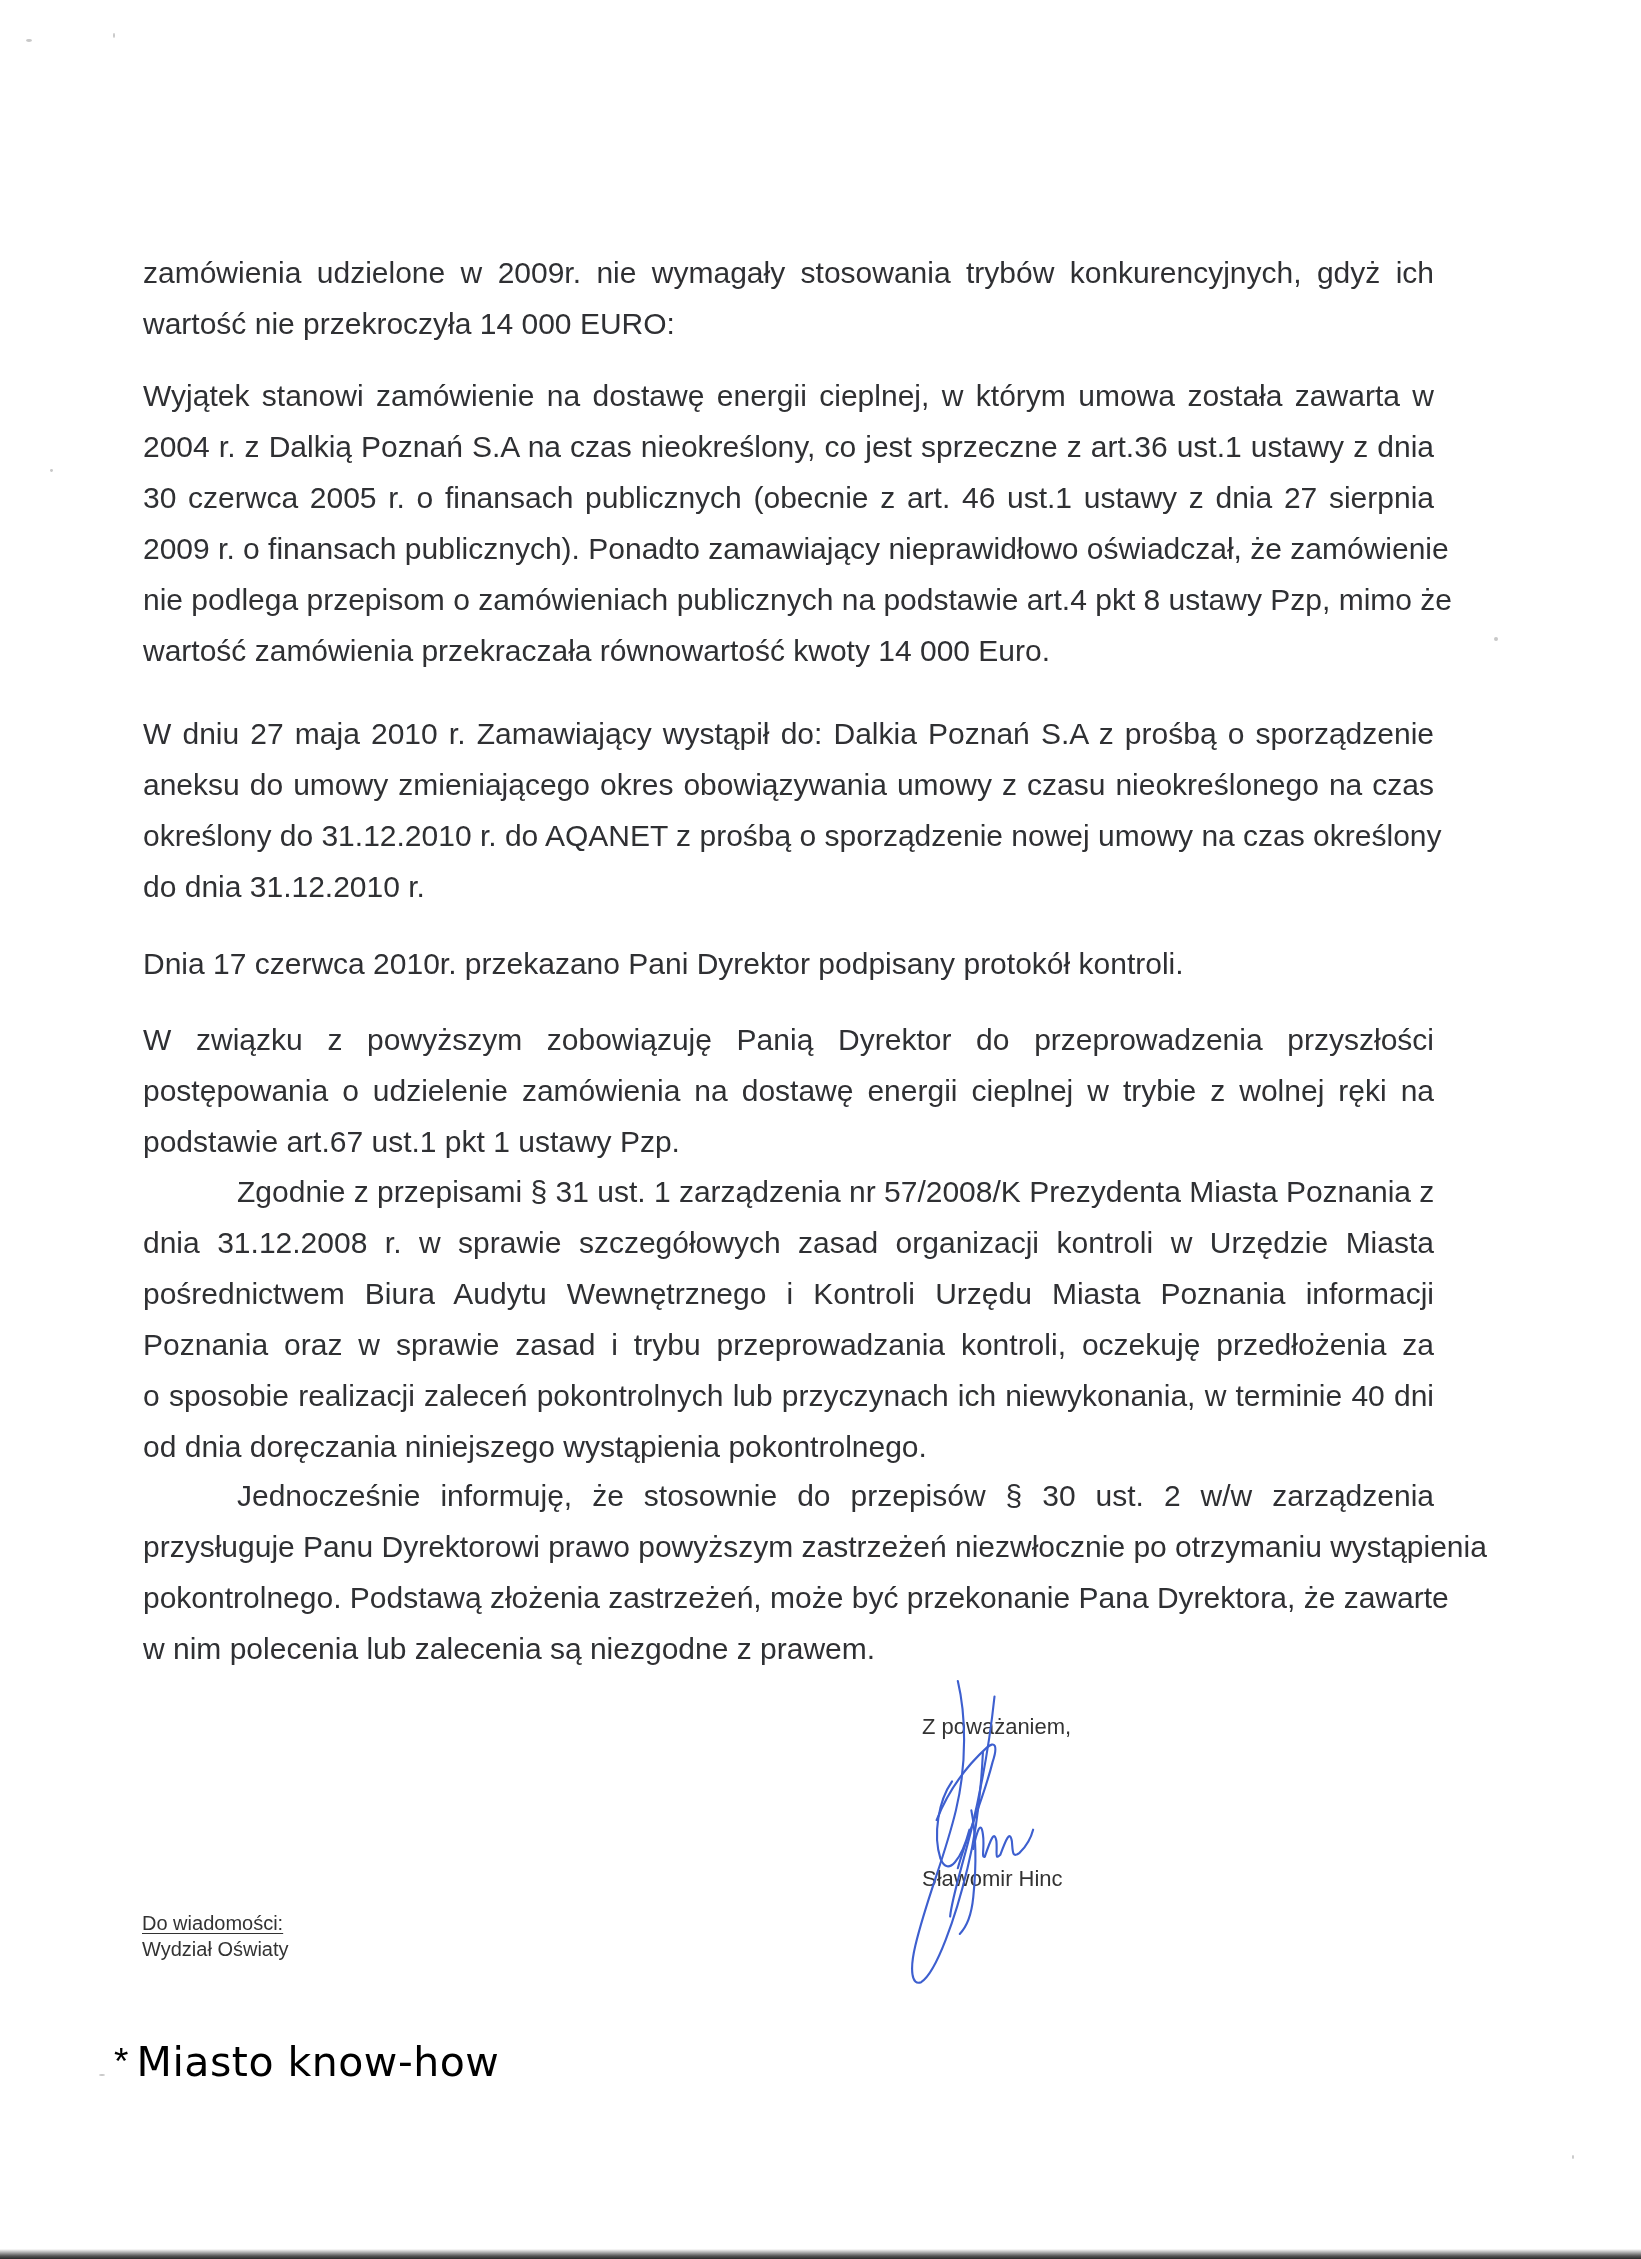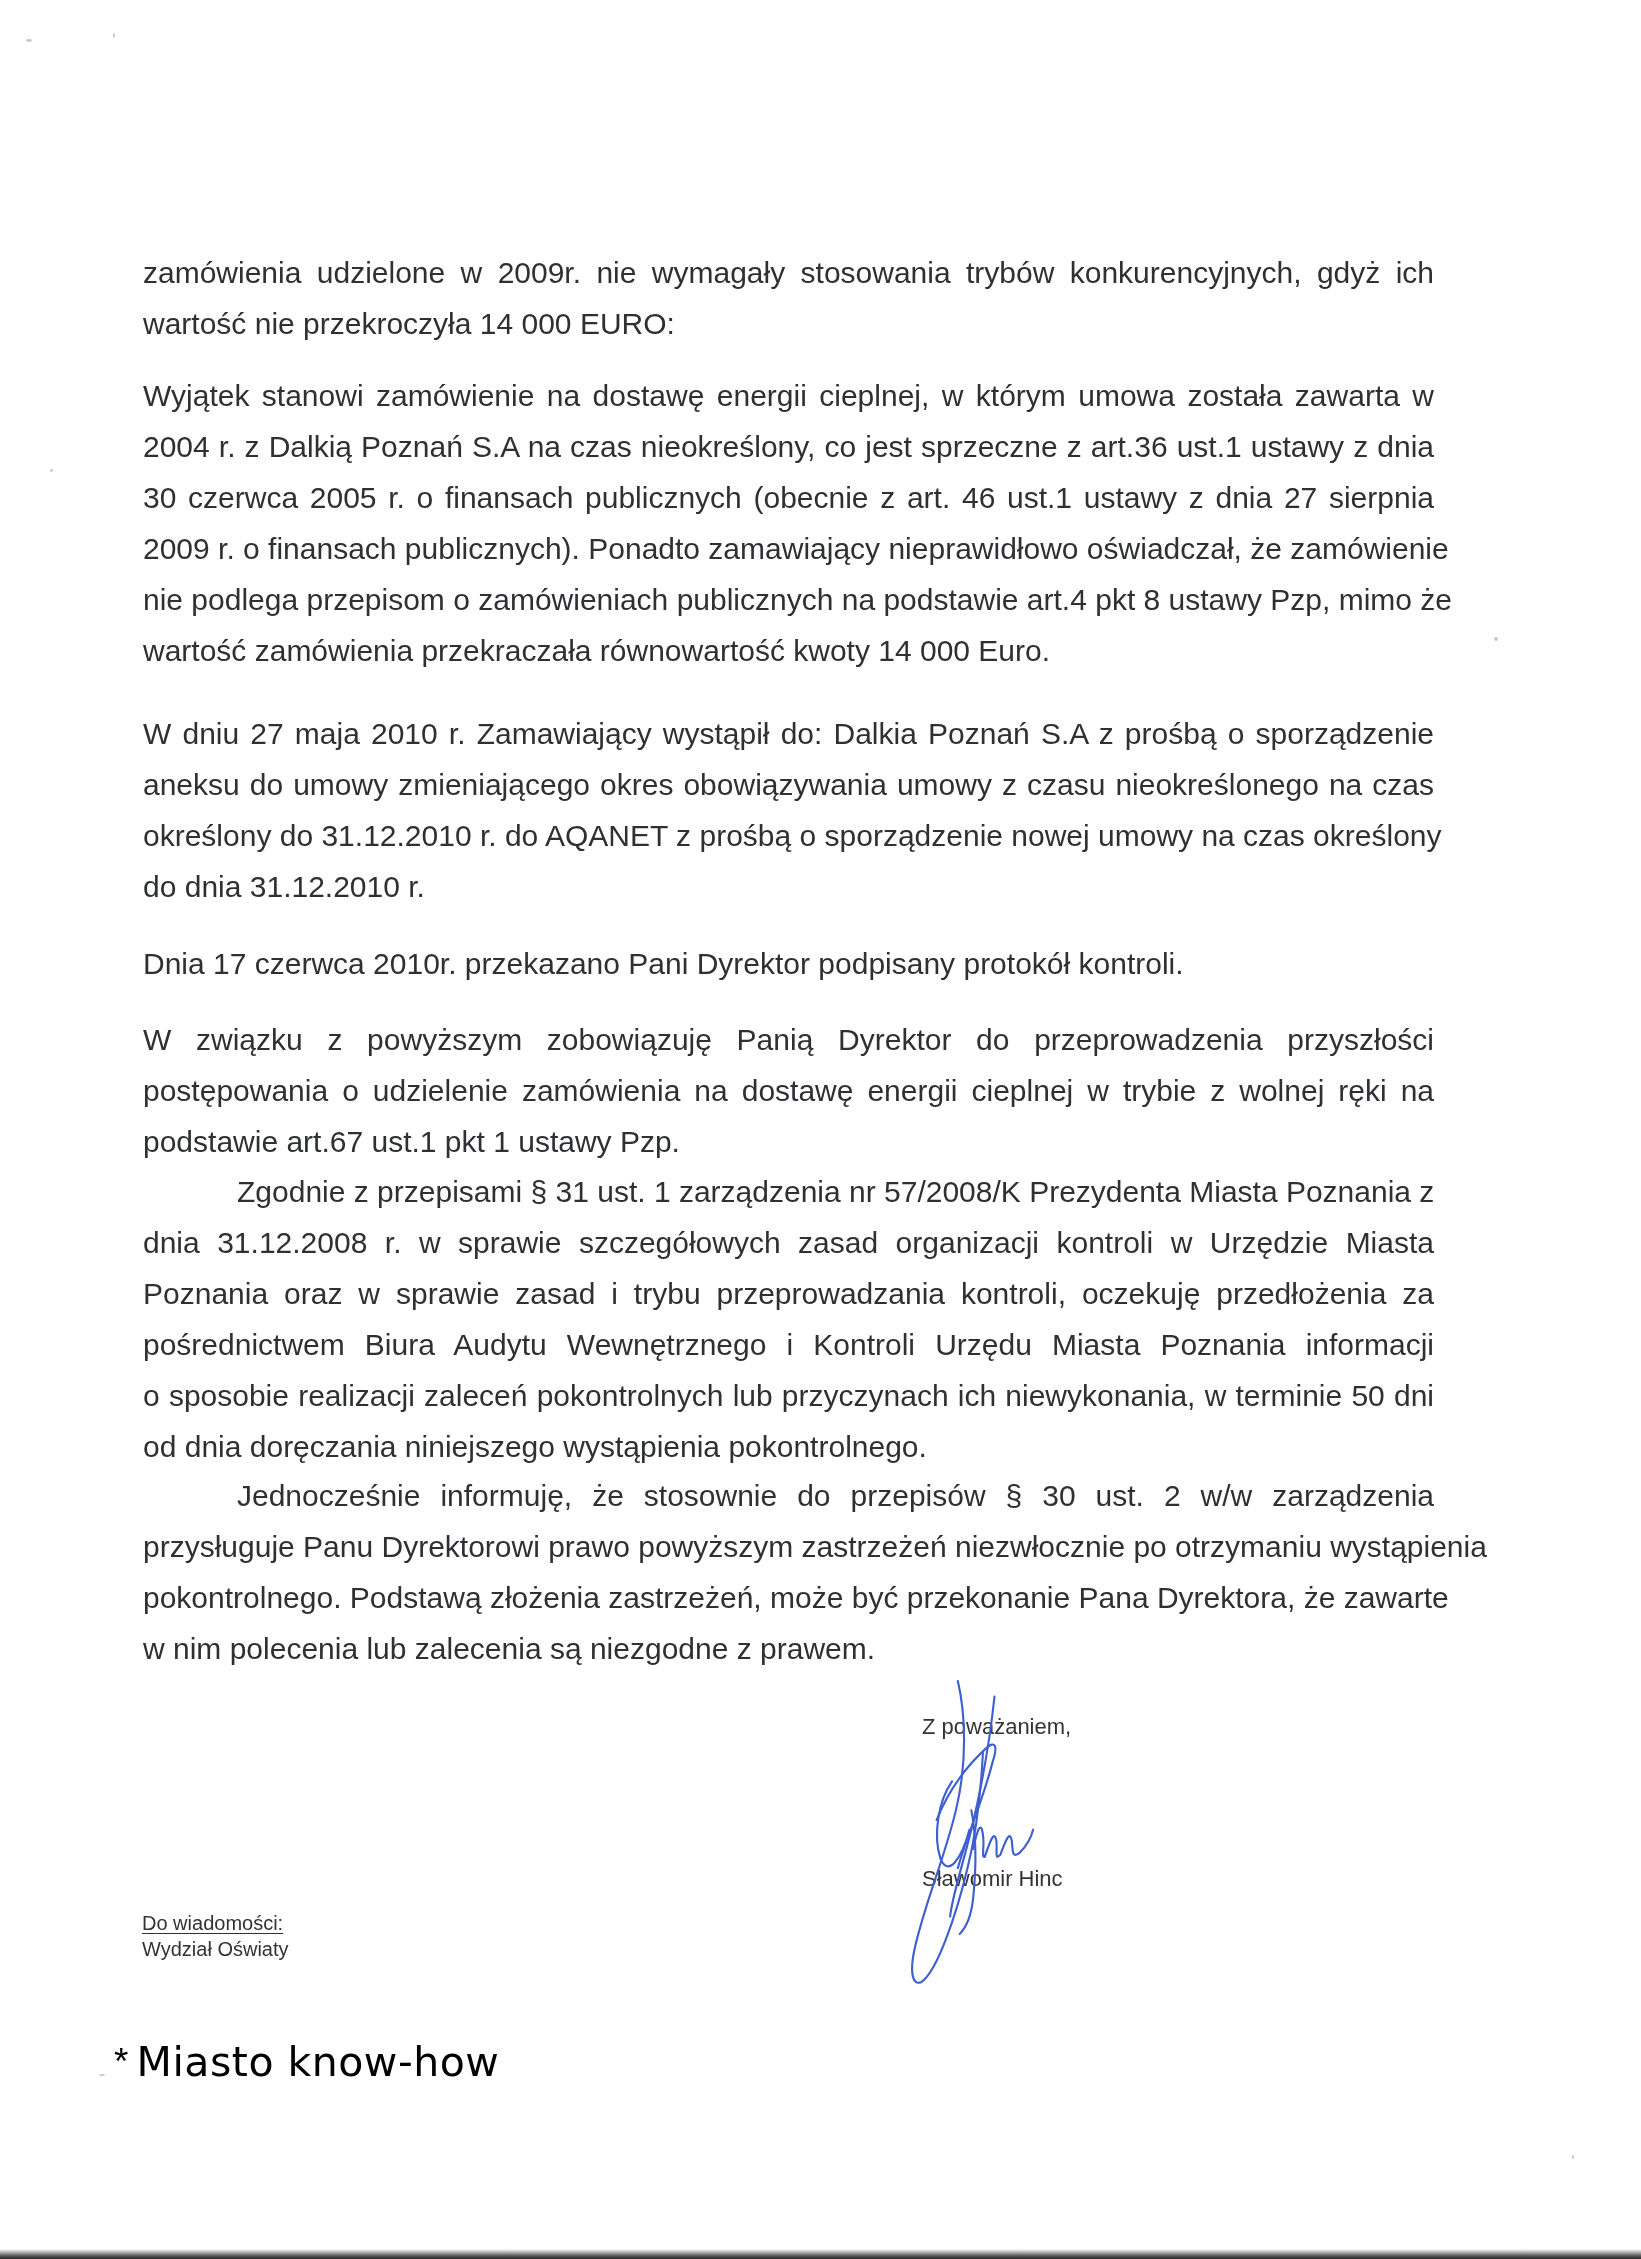--- a/index.html
+++ b/index.html
@@ -73,23 +73,23 @@
 
   <div class="para" style="top:1014px;">
     <span class="line">W związku z powyższym zobowiązuję Panią Dyrektor do przeprowadzenia przyszłości</span>
     <span class="line">postępowania o udzielenie zamówienia na dostawę energii cieplnej w trybie z wolnej ręki na</span>
     <span class="line last">podstawie art.67 ust.1 pkt 1 ustawy Pzp.</span>
   </div>
 
   <div class="para" style="top:1166px;">
     <span class="line indent">Zgodnie z przepisami § 31 ust. 1 zarządzenia nr 57/2008/K Prezydenta Miasta Poznania z</span>
     <span class="line">dnia 31.12.2008 r. w sprawie szczegółowych zasad organizacji kontroli w Urzędzie Miasta</span>
+    <span class="line">pośrednictwem Biura Audytu Wewnętrznego i Kontroli Urzędu Miasta Poznania informacji</span>
     <span class="line">Poznania oraz w sprawie zasad i trybu przeprowadzania kontroli, oczekuję przedłożenia za</span>
-    <span class="line">pośrednictwem Biura Audytu Wewnętrznego i Kontroli Urzędu Miasta Poznania informacji</span>
-    <span class="line">o sposobie realizacji zaleceń pokontrolnych lub przyczynach ich niewykonania, w terminie 50 dni</span>
+    <span class="line">o sposobie realizacji zaleceń pokontrolnych lub przyczynach ich niewykonania, w terminie 40 dni</span>
     <span class="line last">od dnia doręczania niniejszego wystąpienia pokontrolnego.</span>
   </div>
 
   <div class="para" style="top:1470px;">
     <span class="line indent">Jednocześnie informuję, że stosownie do przepisów § 30 ust. 2 w/w zarządzenia</span>
     <span class="line">przysługuje Panu Dyrektorowi prawo powyższym zastrzeżeń niezwłocznie po otrzymaniu wystąpienia</span>
     <span class="line">pokontrolnego. Podstawą złożenia zastrzeżeń, może być przekonanie Pana Dyrektora, że zawarte</span>
     <span class="line last">w nim polecenia lub zalecenia są niezgodne z prawem.</span>
   </div>
 

